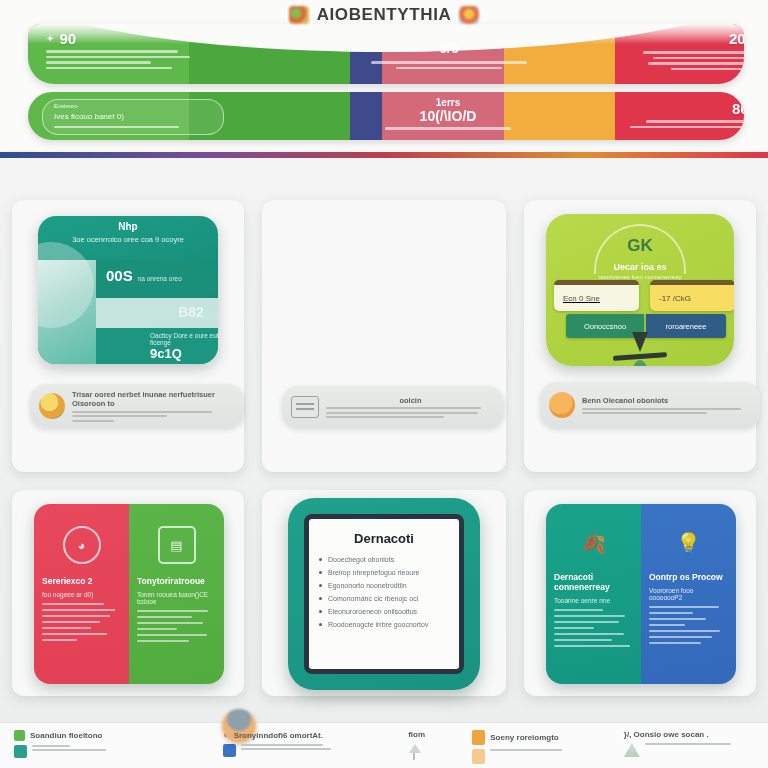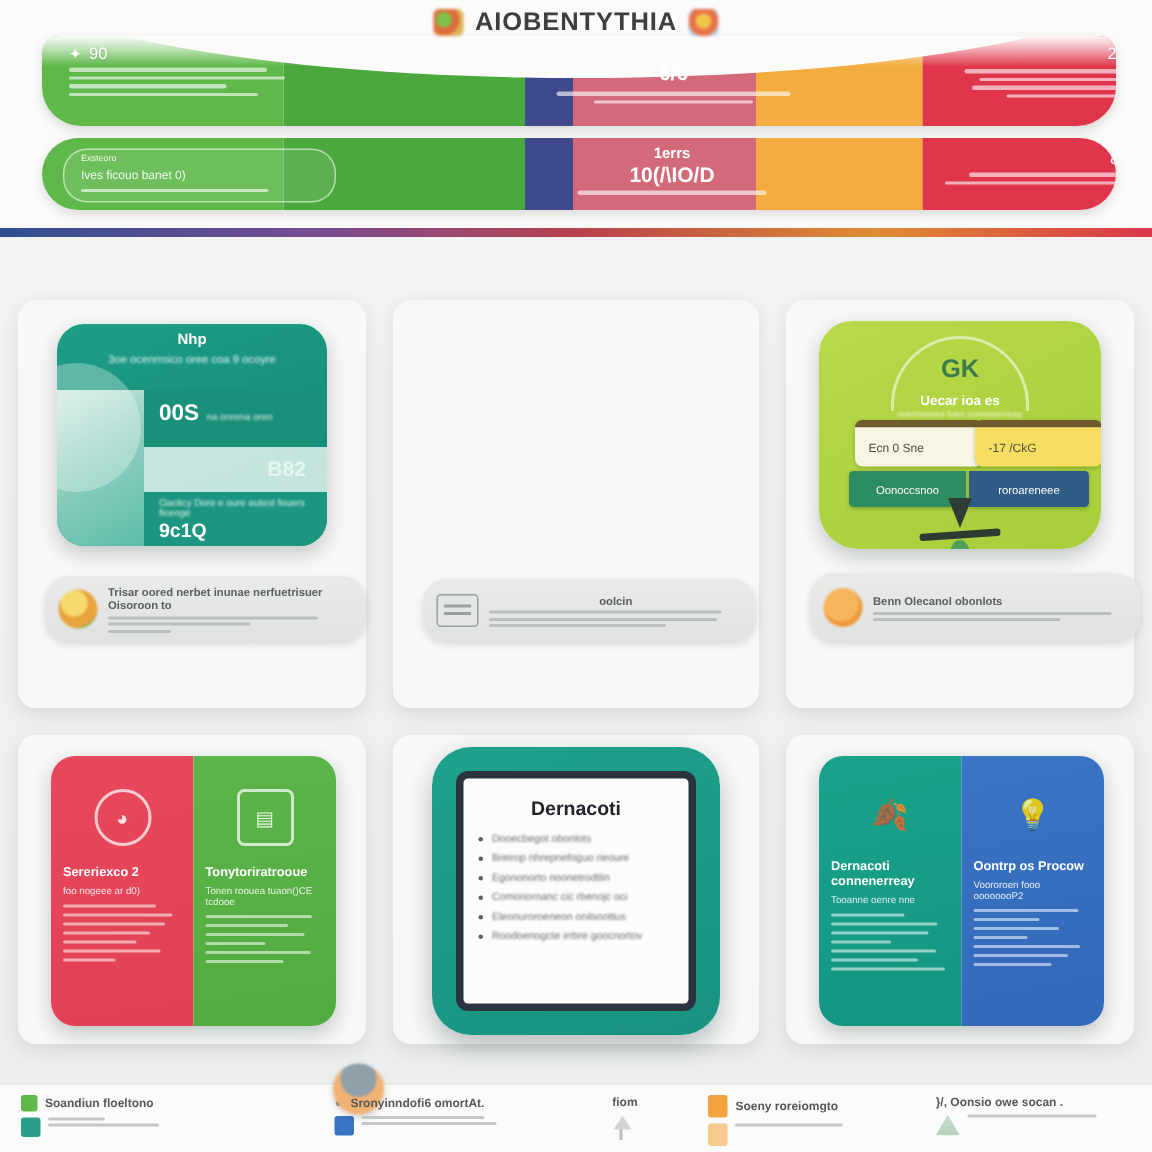--- a/index.html
+++ b/index.html
@@ -24,21 +24,21 @@
   .bar-1{left:28px;top:24px;width:716px;height:60px;border-radius:12px 12px 26px 26px;}
   .bar-2{left:28px;top:92px;width:716px;height:48px;border-radius:24px;}
   .bar-3{left:0px;top:152px;width:768px;height:26px;border-radius:0;box-shadow:0 2px 5px rgba(60,60,60,.14);}
   .seg{position:absolute;top:0;height:100%;}
   .bar-1-mask{position:absolute;left:0;top:0;width:100%;height:100%;
     background:linear-gradient(180deg,rgba(255,255,255,.96) 0%,rgba(255,255,255,.55) 16%,rgba(255,255,255,0) 34%);
     pointer-events:none;}
   .bar-curve{position:absolute;left:-4%;top:-46px;width:108%;height:74px;background:#fbfbfa;border-radius:0 0 50% 50%/0 0 100% 100%;}
 
   .btxt{position:absolute;color:#fff;z-index:4;filter:blur(.3px);}
-  .bnum{font-size:11px;font-weight:400;text-shadow:0 1px 2px rgba(0,0,0,.18);}
+  .bnum{font-size:15px;font-weight:700;text-shadow:0 1px 2px rgba(0,0,0,.18);}
   .bnum-lg{font-size:14px;font-weight:700;}
   .blines{margin-top:3px;}
   .bline{height:2.5px;background:rgba(255,255,255,.62);border-radius:2px;margin-bottom:3px;filter:blur(.5px);}
   .bcap{font-size:6px;color:rgba(255,255,255,.9);line-height:1.55;filter:blur(.5px);}
 
   .badge-pill{position:absolute;border:1px solid rgba(255,255,255,.55);border-radius:16px;background:rgba(255,255,255,.1);}
 
   
   .grid{position:absolute;left:0;top:178px;width:667px;height:540px;}
   .cardslot{position:absolute;background:#f7f8f7;border-radius:12px;box-shadow:0 4px 12px rgba(70,80,75,.14);}
@@ -51,40 +51,40 @@
   .panel{position:absolute;border-radius:18px;overflow:hidden;box-shadow:0 5px 13px rgba(40,60,55,.25);}
 
   
   .teal-panel{left:26px;top:16px;width:180px;height:148px;background:linear-gradient(160deg,#1e9e86 0%,#17907c 55%,#128872 100%);}
   .teal-head{position:absolute;left:0;top:0;width:100%;height:44px;}
   .teal-side{position:absolute;left:0;top:44px;width:58px;height:104px;background:linear-gradient(150deg,#cfe9e1 0%,#8fcec0 45%,#5bbda9 100%);}
   .teal-side:after{content:"";position:absolute;left:-30px;top:-18px;width:86px;height:86px;border-radius:50%;background:rgba(255,255,255,.3);}
   .trow{position:absolute;left:58px;width:122px;}
   .trow-a{top:44px;height:38px;background:#1a8f79;border-radius:0 14px 14px 0;}
   .trow-b{top:82px;height:30px;background:rgba(236,248,244,.82);}
-  .trow-c{top:112px;height:36px;background:#1c9680;}
+  .trow-c{top:112px;height:36px;background:#1c9680;padding-left:44px;}
 
   
   .or-panel{left:28px;top:16px;width:188px;height:148px;background:linear-gradient(160deg,#f0a33f 0%,#ea9733 52%,#e38c2a 100%);}
   .or-head{position:absolute;left:0;top:0;width:100%;height:44px;}
   .or-side{position:absolute;left:0;top:44px;width:58px;height:104px;background:linear-gradient(150deg,#fbe4c6 0%,#f6c98f 50%,#f2b463 100%);}
   .orow{position:absolute;left:58px;width:130px;}
   .orow-a{top:44px;height:38px;background:#ef9d37;border-radius:0 14px 14px 0;}
   .orow-b{top:82px;height:36px;background:rgba(253,238,218,.72);}
   .orow-c{top:118px;height:30px;background:#eb9530;}
 
   
   .lime-panel{left:22px;top:14px;width:188px;height:152px;background:linear-gradient(155deg,#b9d94a 0%,#afd341 50%,#a8ce3c 100%);
     border-radius:22px 22px 26px 26px;}
   .arcring{position:absolute;left:50%;top:10px;transform:translateX(-50%);width:88px;height:48px;
     border:2px solid rgba(255,255,255,.55);border-bottom:none;border-radius:60px 60px 0 0;}
   .gl-glyph{position:absolute;left:50%;top:22px;transform:translateX(-50%);font-size:17px;font-weight:700;color:#3d7a4c;filter:blur(.4px);}
   .field{position:absolute;top:66px;height:26px;border-radius:5px;border-top:5px solid #6e5a2a;
     box-shadow:0 1px 3px rgba(0,0,0,.2);display:flex;align-items:center;padding-left:9px;}
-  .field-a{left:24px;width:76px;background:#f6f6e3;}
+  .field-a{left:8px;width:76px;background:#f6f6e3;text-decoration:underline;}
   .field-b{left:104px;width:76px;background:#f7dd62;}
   .field-txt{font-size:8px;color:#4c4c3a;filter:blur(.5px);}
   .lbtn{position:absolute;top:100px;height:24px;display:flex;align-items:center;justify-content:center;
     font-size:7.5px;color:#fff;filter:blur(.35px);box-shadow:0 1px 3px rgba(0,0,0,.2);}
   .lbtn-a{left:20px;width:78px;background:#2e8c62;border-radius:3px 0 0 3px;}
   .lbtn-b{left:100px;width:80px;background:#2f5d86;border-radius:0 3px 3px 0;}
   .pen{position:absolute;left:50%;top:118px;transform:translateX(-50%);width:0;height:0;
     border-left:8px solid transparent;border-right:8px solid transparent;border-top:20px solid #2e3d35;}
   .penbar{position:absolute;left:50%;top:140px;transform:translateX(-50%) rotate(-4deg);width:54px;height:5px;background:#2c3a32;border-radius:2px;}
   .pendot{position:absolute;left:50%;top:146px;transform:translateX(-50%);width:13px;height:18px;border-radius:50%;background:#4f9e5c;}

